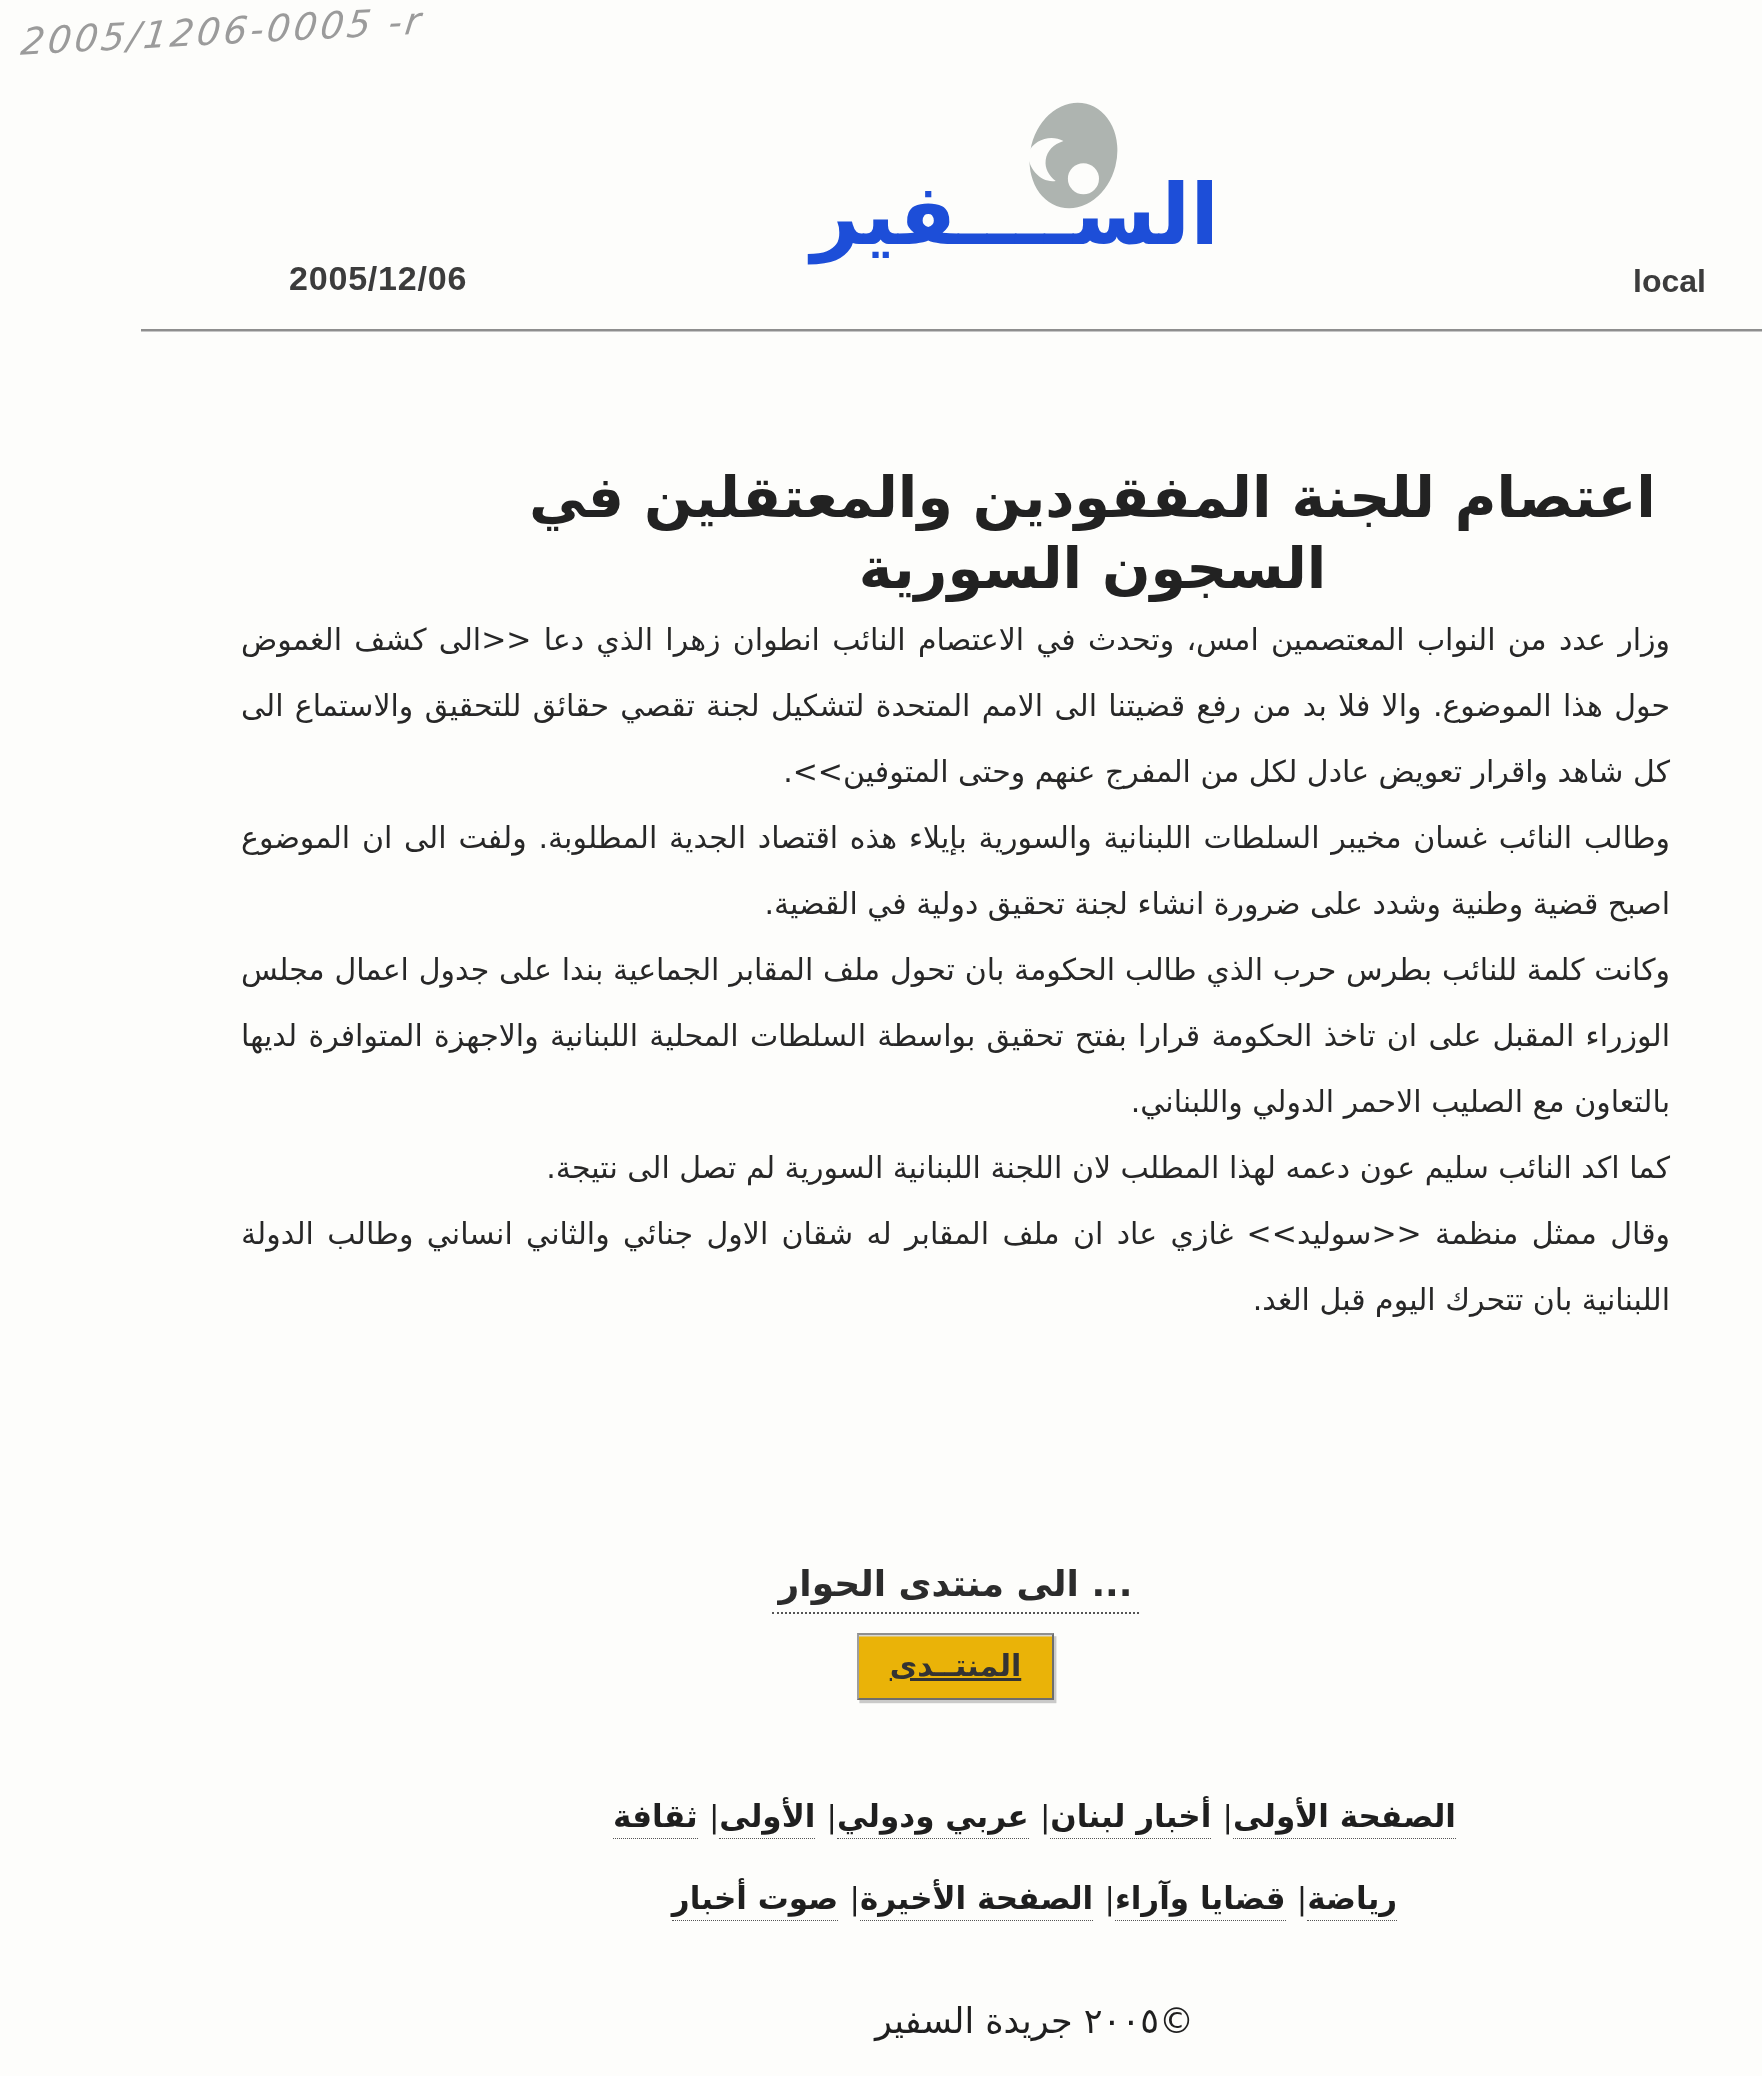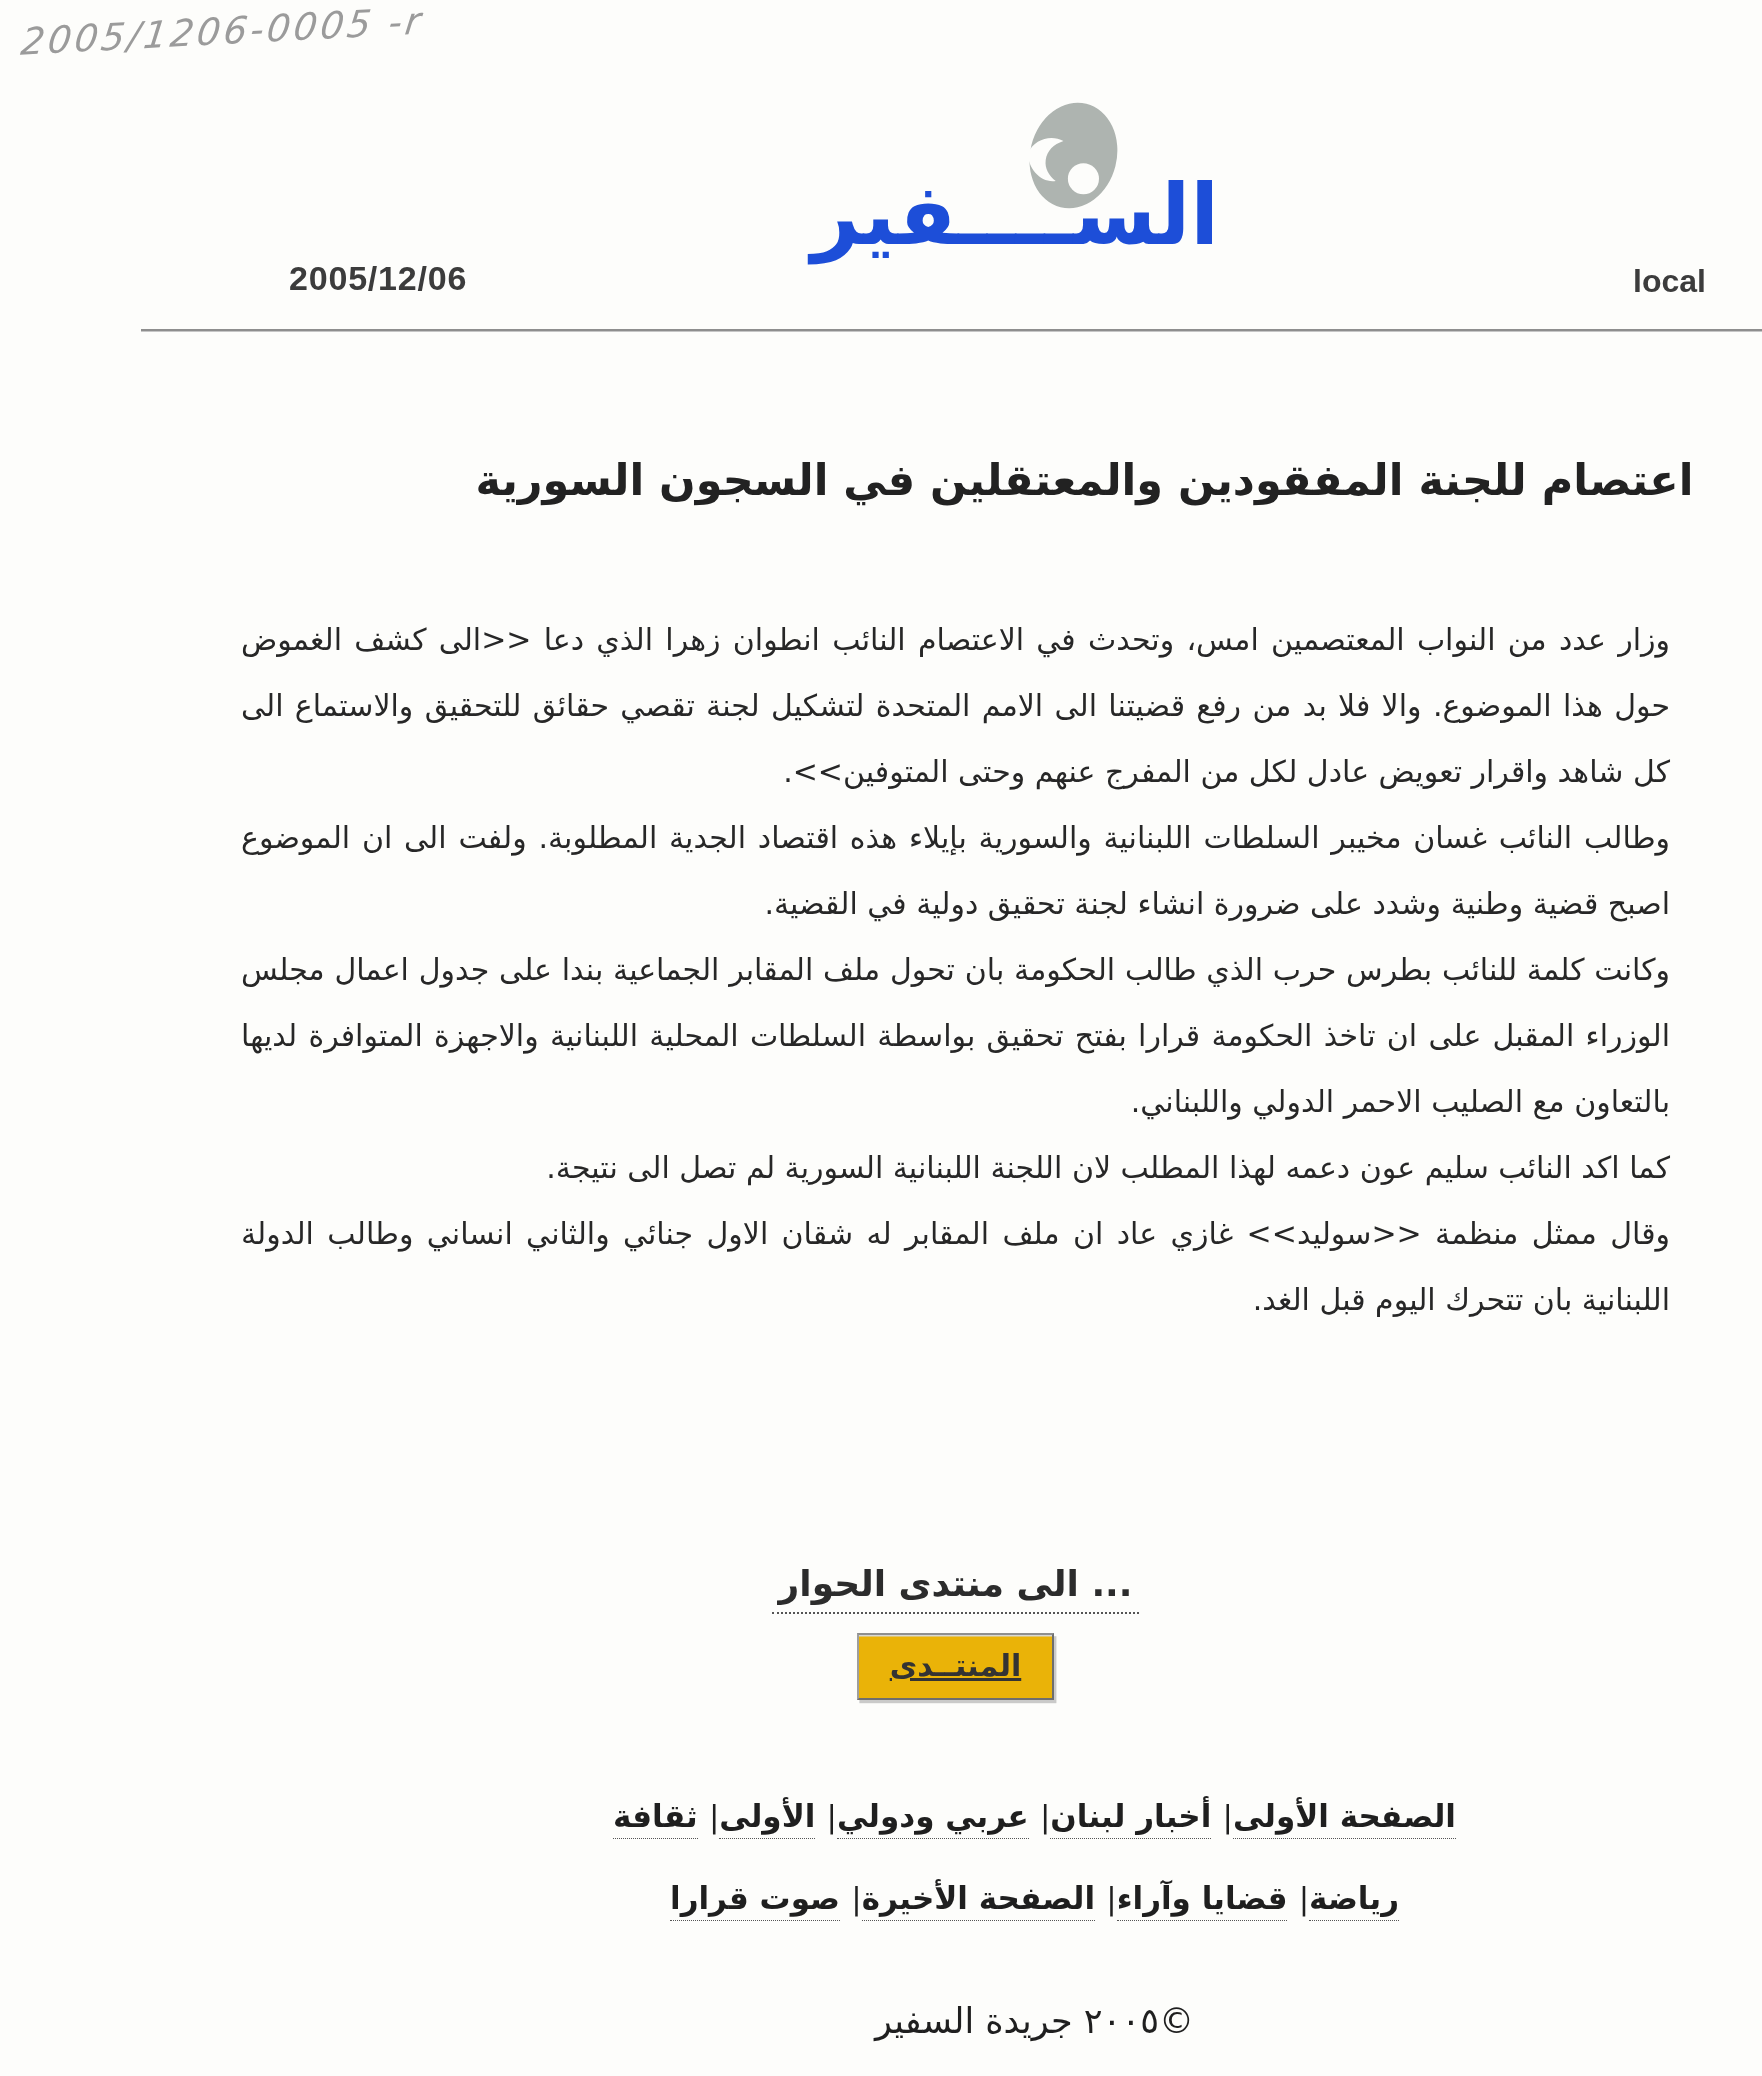--- a/index.html
+++ b/index.html
@@ -120,38 +120,38 @@
   </svg>
 
   <div class="logo-wordmark">الســــفير</div>
 
   <div class="date-label">2005/12/06</div>
 
   <div class="section-label">local</div>
 
   <div class="divider"></div>
 
-  <h1 class="headline" style="margin:0; font-size:43px;">اعتصام للجنة المفقودين والمعتقلين في السجون السورية</h1>
+  <h1 class="headline" style="margin:8px; font-size:57px;">اعتصام للجنة المفقودين والمعتقلين في السجون السورية</h1>
 
   <div class="article-body">
       <p>وزار عدد من النواب المعتصمين امس، وتحدث في الاعتصام النائب انطوان زهرا الذي دعا &lt;&lt;الى كشف الغموض حول هذا الموضوع. والا فلا بد من رفع قضيتنا الى الامم المتحدة لتشكيل لجنة تقصي حقائق للتحقيق والاستماع الى كل شاهد واقرار تعويض عادل لكل من المفرج عنهم وحتى المتوفين&gt;&gt;.</p>
       <p>وطالب النائب غسان مخيبر السلطات اللبنانية والسورية بإيلاء هذه اقتصاد الجدية المطلوبة. ولفت الى ان الموضوع اصبح قضية وطنية وشدد على ضرورة انشاء لجنة تحقيق دولية في القضية.</p>
       <p>وكانت كلمة للنائب بطرس حرب الذي طالب الحكومة بان تحول ملف المقابر الجماعية بندا على جدول اعمال مجلس الوزراء المقبل على ان تاخذ الحكومة قرارا بفتح تحقيق بواسطة السلطات المحلية اللبنانية والاجهزة المتوافرة لديها بالتعاون مع الصليب الاحمر الدولي واللبناني.</p>
       <p>كما اكد النائب سليم عون دعمه لهذا المطلب لان اللجنة اللبنانية السورية لم تصل الى نتيجة.</p>
       <p>وقال ممثل منظمة &lt;&lt;سوليد&gt;&gt; غازي عاد ان ملف المقابر له شقان الاول جنائي والثاني انساني وطالب الدولة اللبنانية بان تتحرك اليوم قبل الغد.</p>
     </div>
 
   <div class="forum-block">
     <span class="forum-link">... الى منتدى الحوار</span>
     <div class="forum-button-wrap">
       <span class="forum-button">المنتــدى</span>
     </div>
   </div>
 
   <div class="bottom-nav">
     <div class="nav-row"><span class="nav-link">الصفحة الأولى</span><span class="nav-sep">|</span><span class="nav-link">أخبار لبنان</span><span class="nav-sep">|</span><span class="nav-link">عربي ودولي</span><span class="nav-sep">|</span><span class="nav-link">الأولى</span><span class="nav-sep">|</span><span class="nav-link">ثقافة</span></div>
-    <div class="nav-row"><span class="nav-link">رياضة</span><span class="nav-sep">|</span><span class="nav-link">قضايا وآراء</span><span class="nav-sep">|</span><span class="nav-link">الصفحة الأخيرة</span><span class="nav-sep">|</span><span class="nav-link">صوت قرارا</span></div>
+    <div class="nav-row"><span class="nav-link">رياضة</span><span class="nav-sep">|</span><span class="nav-link">قضايا وآراء</span><span class="nav-sep">|</span><span class="nav-link">الصفحة الأخيرة</span><span class="nav-sep">|</span><span class="nav-link">صوت أخبار</span></div>
   </div>
 
   <div class="copyright">©٢٠٠٥ جريدة السفير</div>
 
 </div>
 
 
 </body></html>

